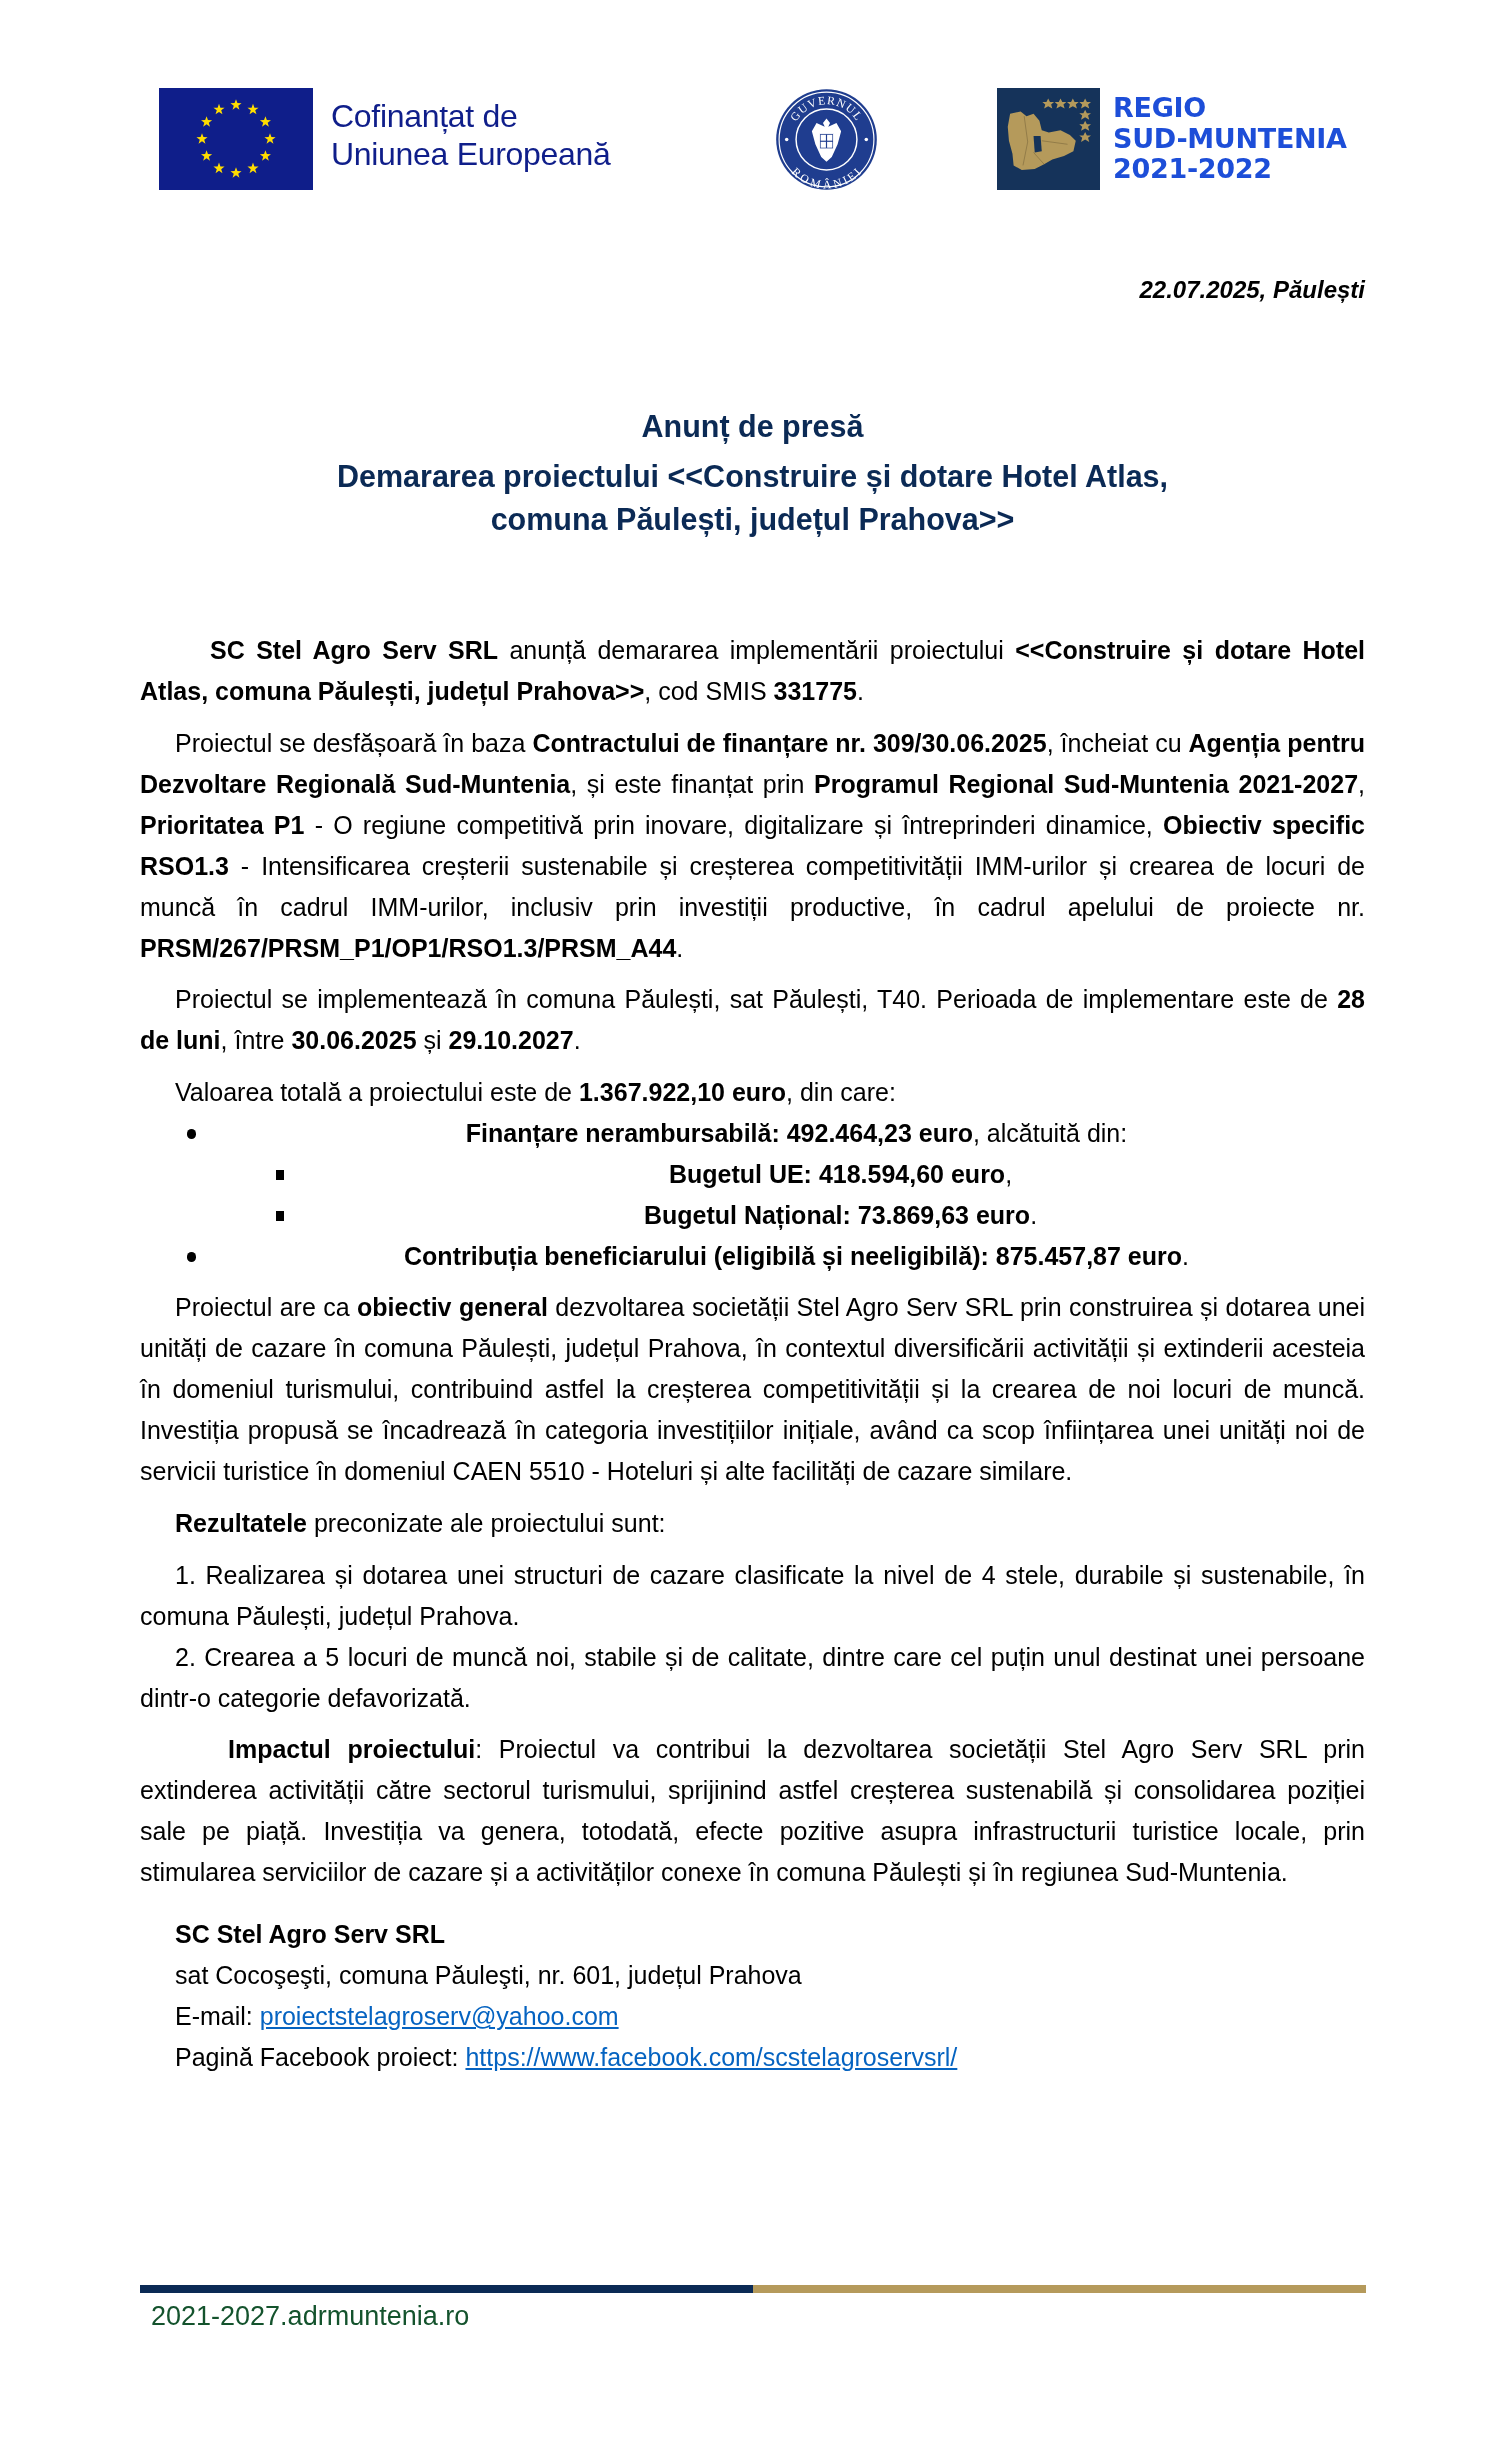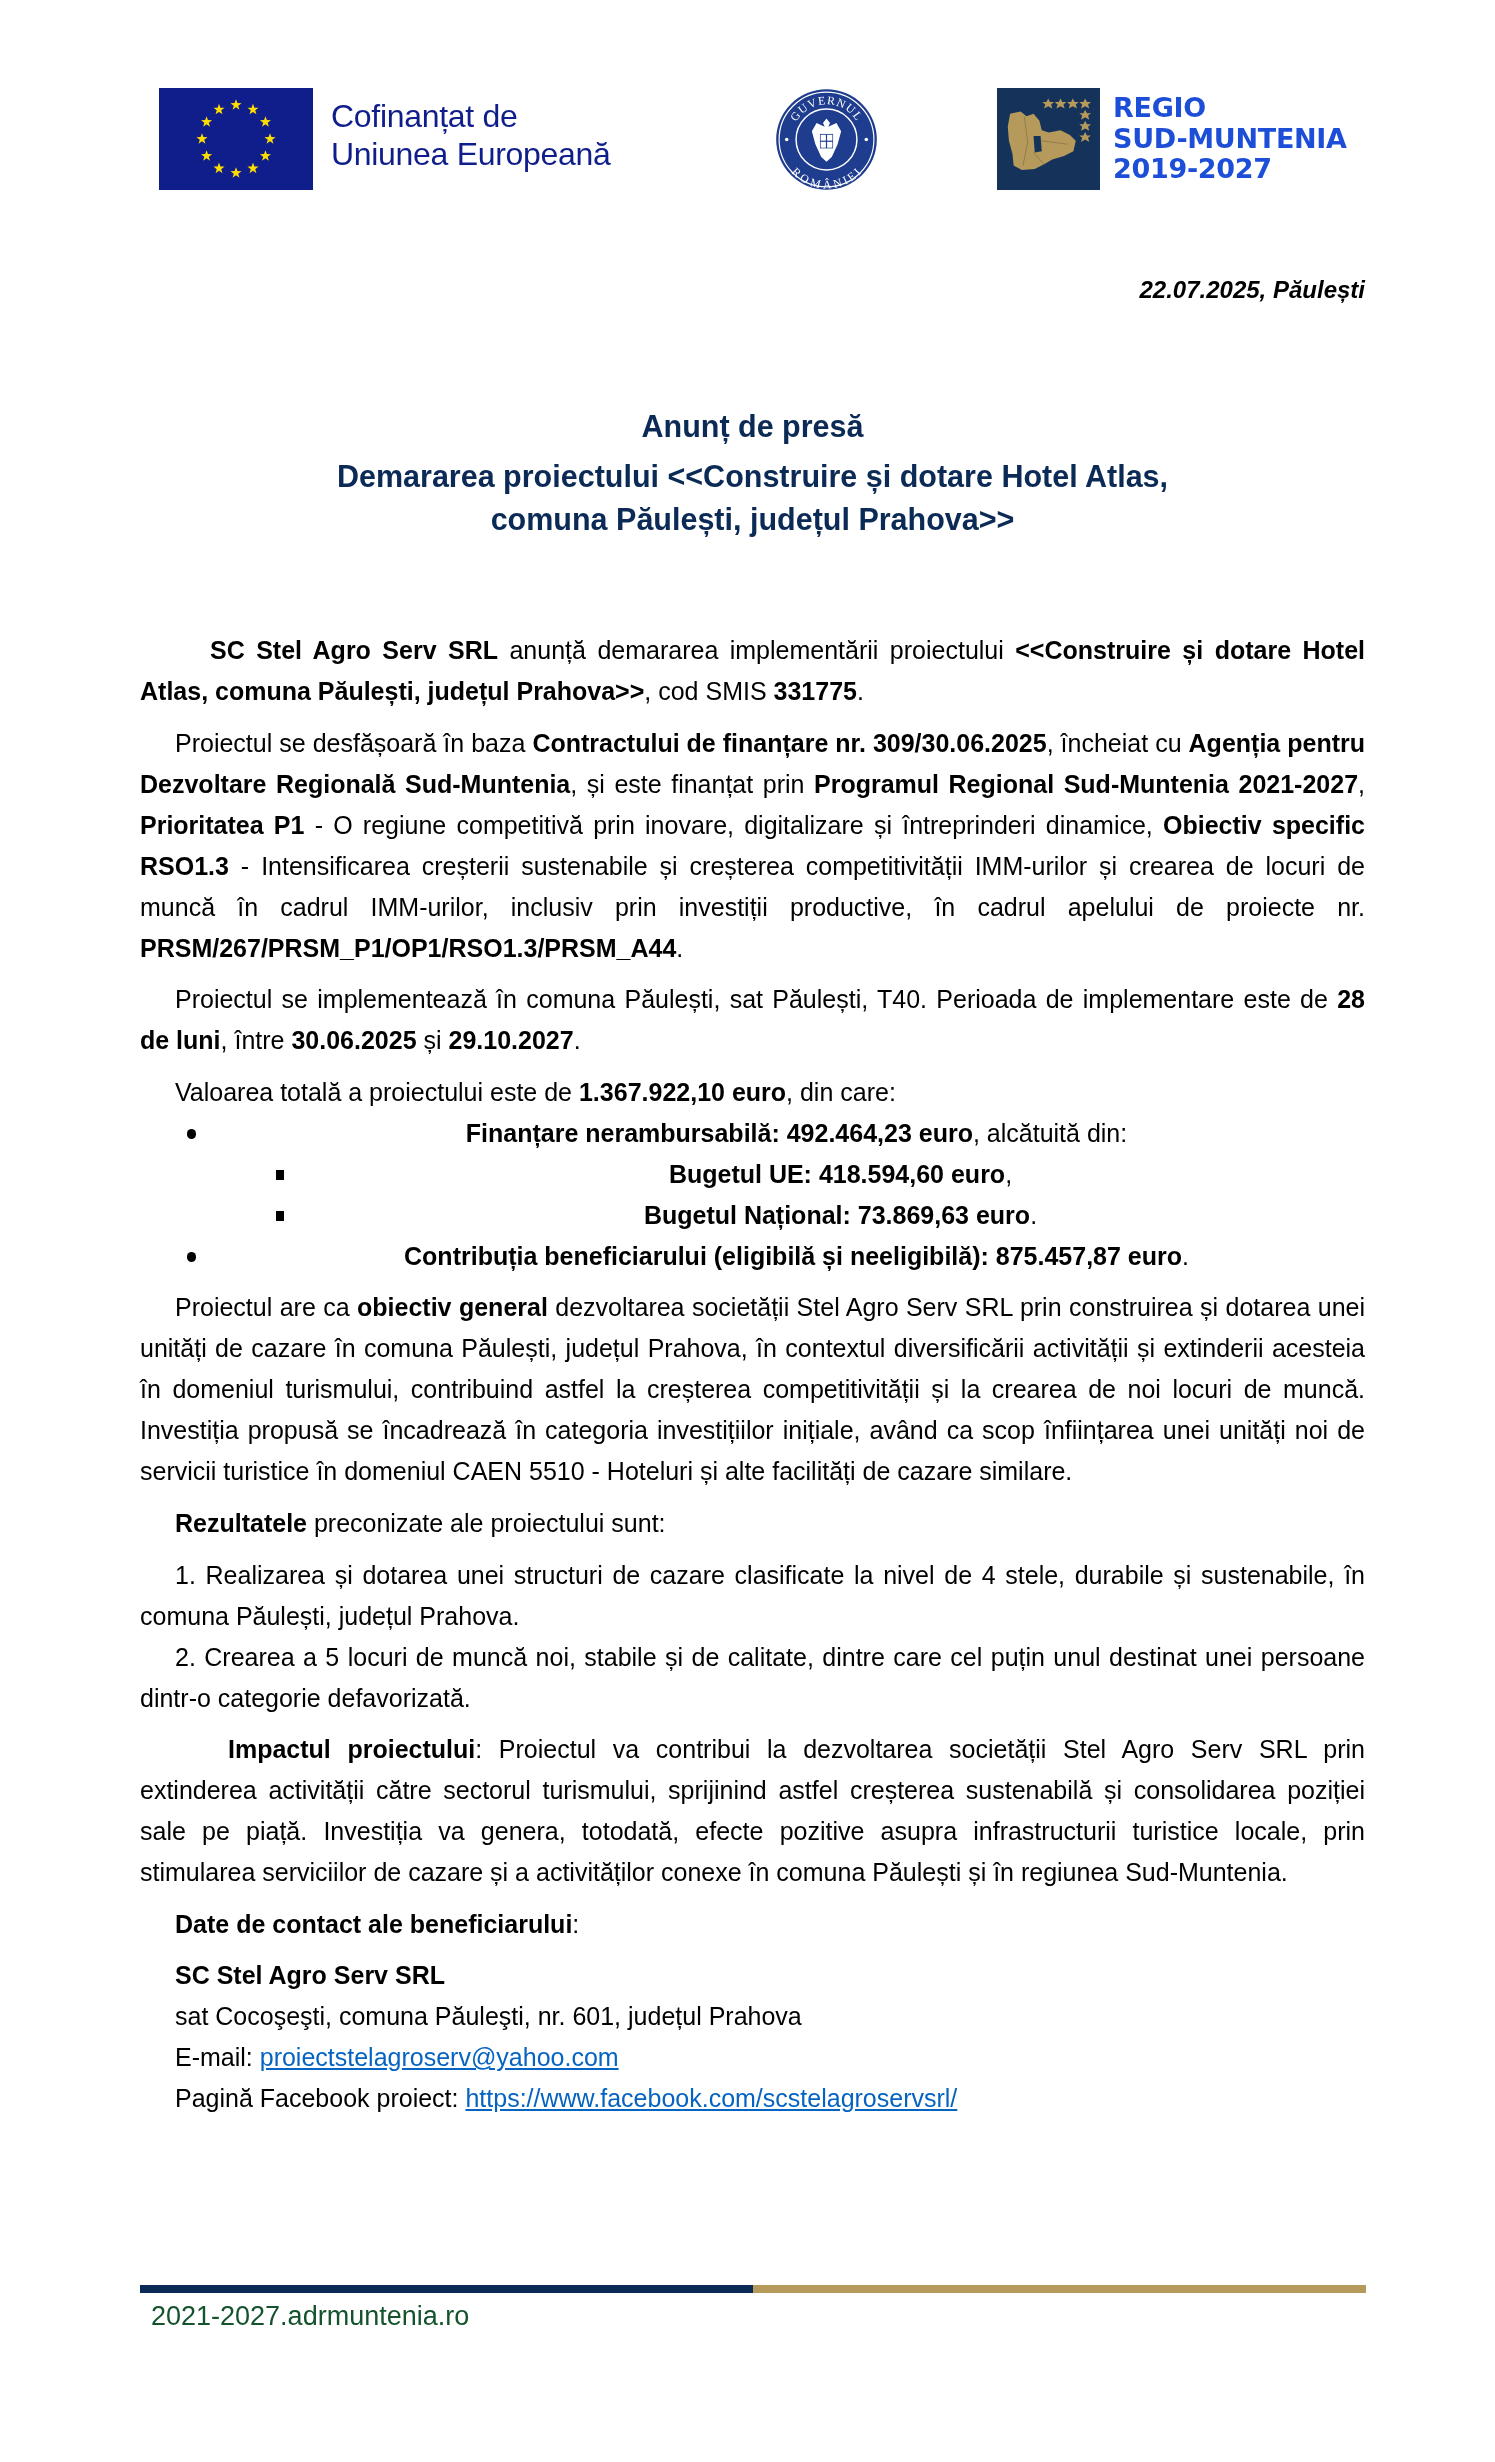--- a/index.html
+++ b/index.html
@@ -123,21 +123,21 @@
     <g stroke="#6b5a34" stroke-width="0.8" fill="none">
       <path d="M46 48 L52 92 L44 132"></path>
       <path d="M62 110 L80 130"></path>
       <path d="M76 90 L120 96"></path>
     </g>
   </svg>
 </div>
 <div class="regio-text">
   <div>REGIO</div>
   <div>SUD-MUNTENIA</div>
-  <div>2019-2027</div>
+  <div>2021-2022</div>
 </div>
 
 <div class="date-line">22.07.2025, Păulești</div>
 
 <div class="titles">
   <div class="t1">Anunț de presă</div>
   <div class="t2">Demararea proiectului &lt;&lt;Construire și dotare Hotel Atlas,</div>
   <div class="t2">comuna Păulești, județul Prahova&gt;&gt;</div>
 </div>
 
@@ -170,21 +170,20 @@
   <p class="ind2"><b>Rezultatele</b><span> preconizate ale proiectului sunt:</span></p>
   <div class="gap"></div>
   <p class="ind2">1. Realizarea și dotarea unei structuri de cazare clasificate la nivel de 4 stele, durabile și sustenabile, în comuna Păulești, județul Prahova.</p>
   <p class="ind2">2.  Crearea a 5 locuri de muncă noi, stabile și de calitate, dintre care cel puțin unul destinat unei persoane dintr-o categorie defavorizată.</p>
   <div class="gap"></div>
 
   <p class="ind3"><b>Impactul proiectului</b><span>: Proiectul va contribui la dezvoltarea societății Stel Agro Serv SRL prin extinderea activității către sectorul turismului, sprijinind astfel creșterea sustenabilă și consolidarea poziției sale pe piață. Investiția va genera, totodată, efecte pozitive asupra infrastructurii turistice locale, prin stimularea serviciilor de cazare și a activităților conexe în comuna Păulești și în regiunea Sud-Muntenia.</span></p>
   <div class="gap"></div>
 
   <div class="contact">
-    <div><b>Date de contact ale beneficiarului</b><span>:</span></div>
     <div class="gap"></div>
     <div><b>SC Stel Agro Serv SRL</b></div>
     <div>sat Cocoşeşti, comuna Păuleşti, nr. 601, județul Prahova</div>
     <div><span>E-mail: </span><a class="lnk">proiectstelagroserv@yahoo.com</a></div>
     <div><span>Pagină Facebook proiect: </span><a class="lnk">https://www.facebook.com/scstelagroservsrl/</a></div>
   </div>
 </div>
 
 <div class="footer-bar">
   <div class="navy"></div>

